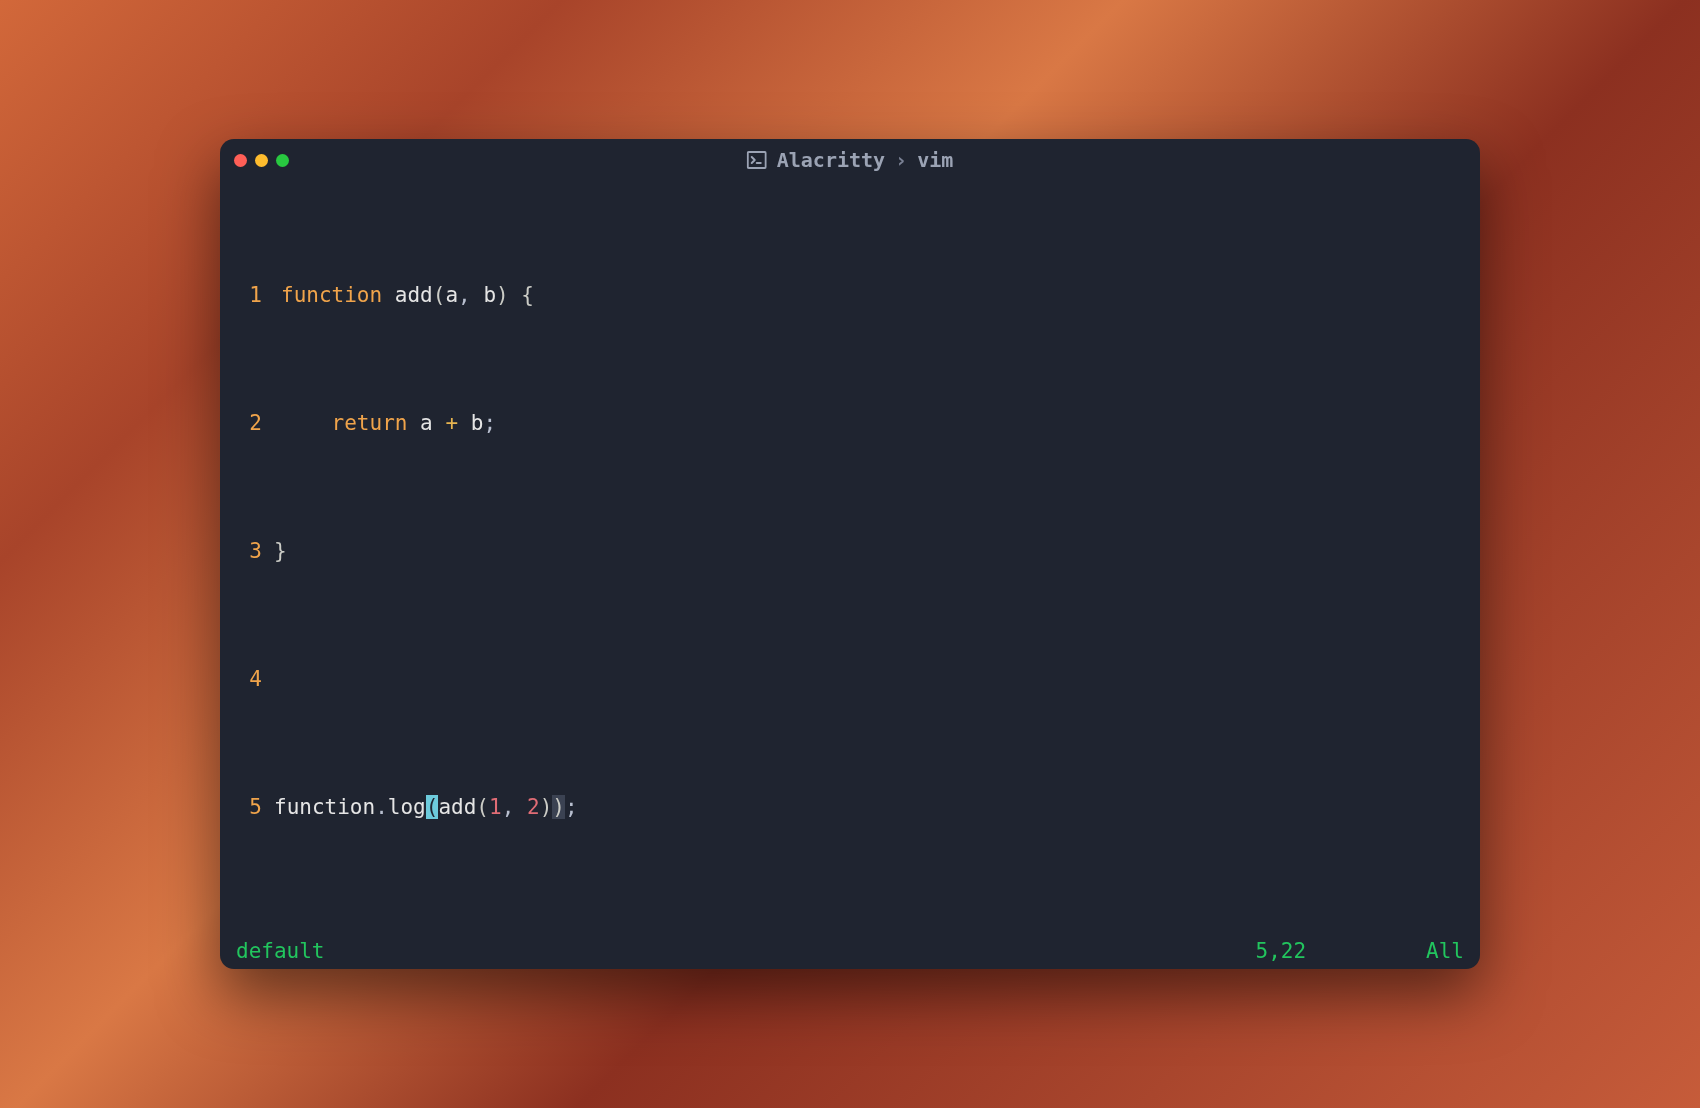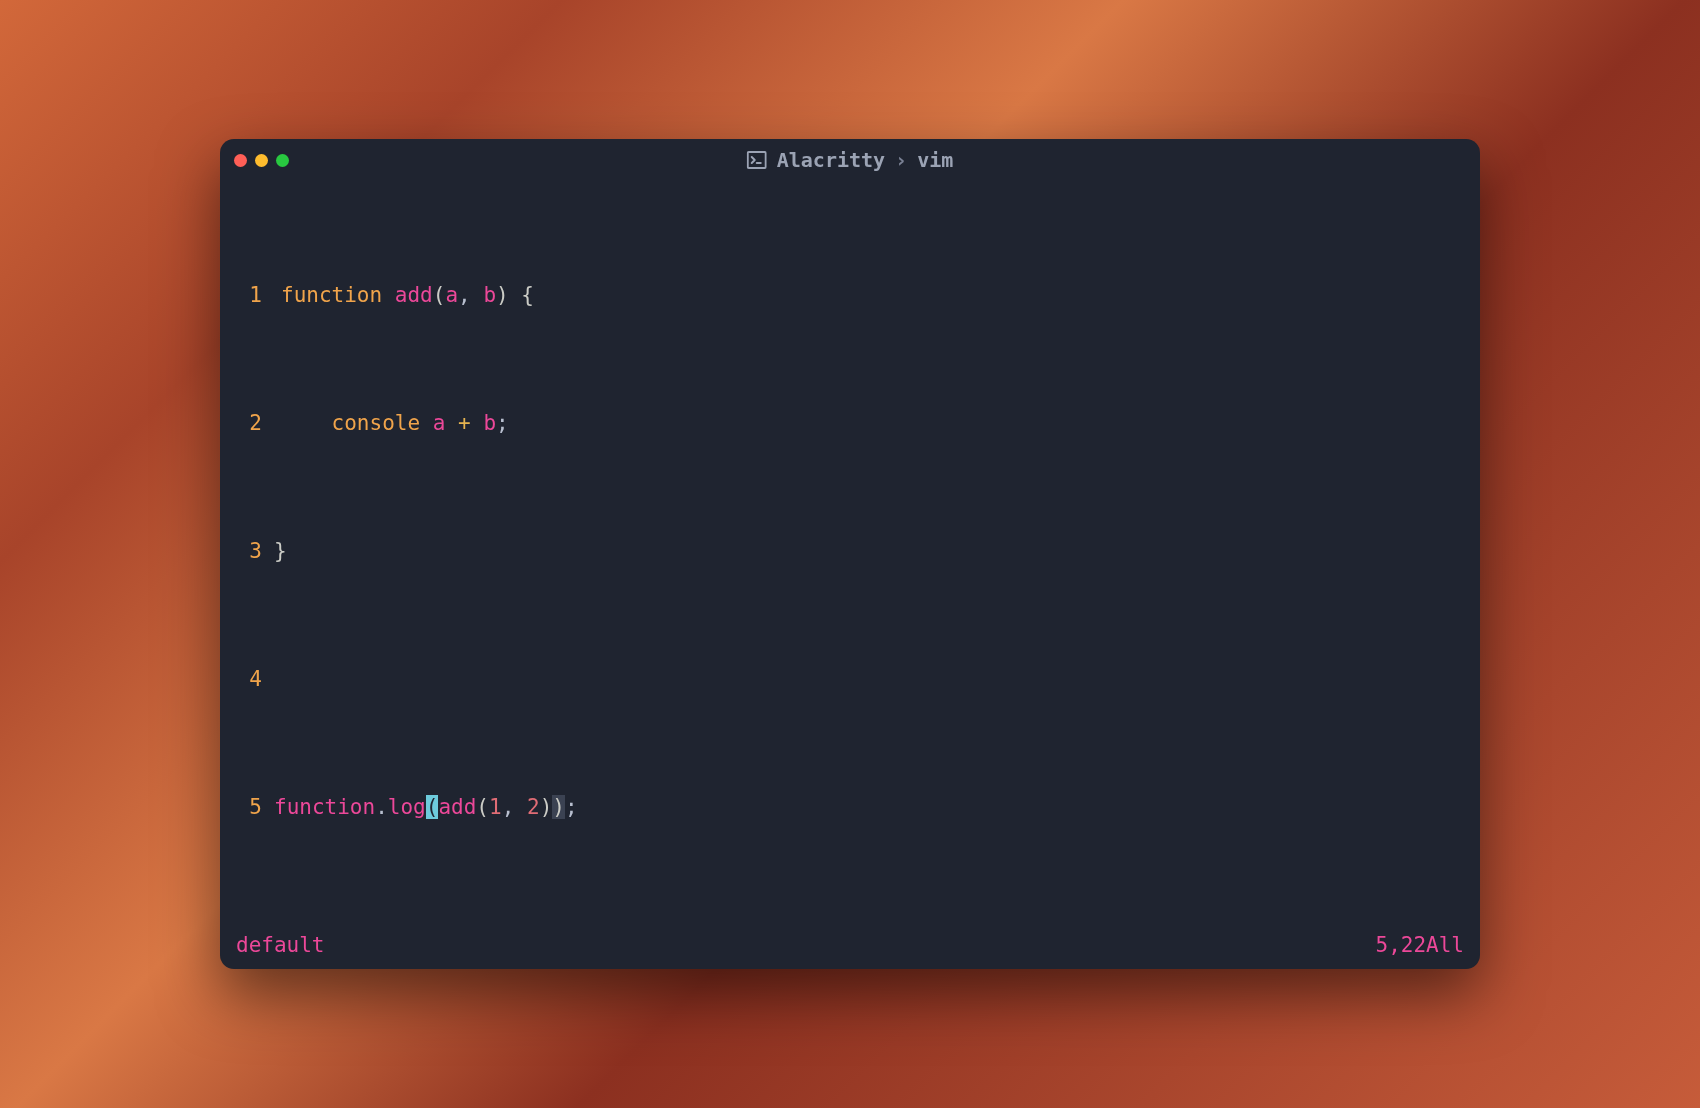--- a/index.html
+++ b/index.html
@@ -77,45 +77,45 @@
   .tilde-col {
     width: 54px;
     text-align: left;
     padding-left: 10px;
     color: #4b5d7a;
     flex: 0 0 auto;
     user-select: none;
   }
   .code { flex: 1 1 auto; }
   .kw     { color: #f0a44b; margin-left: 7px; }            
-  .ident  { color: #ec4899; }            
+  .ident  { color: #e5e5e5; }            
   .punct  { color: #b8bfcf; }            
   .op     { color: #e6b450; }            
   .brace  { color: #cbccc6; }
   .paren  { color: #cbccc6; }
   .num    { color: #e06c75; }            
   .match-hl {
     background: #6dcbdc;
     color: #1f2430;
   }
   .cursor-block {
     background: #3b4252;
     color: #cbccc6;
   }
   .statusbar {
     height: 36px;
     flex: 0 0 auto;
     display: flex;
-    align-items: flex-start;
+    align-items: center;
     justify-content: space-between;
     padding: 0 16px;
-    color: #ec4899;
+    color: #22c55e;
     font-size: 21px;
   }
-  .status-right { display: flex; }
+  .status-right { display: flex; gap: 120px; }
 </style>
 </head>
 <body>
 
 <div class="window">
 
   <div class="titlebar">
     <div class="traffic-lights">
       <div class="light red"></div>
       <div class="light yellow"></div>
@@ -137,21 +137,21 @@
 
   <div class="editor">
     
     <div class="row">
       <span class="gutter">1</span>
       <span class="code"><span class="kw">function</span><span> </span><span class="ident">add</span><span class="paren">(</span><span class="ident">a</span><span class="punct">,</span><span> </span><span class="ident">b</span><span class="paren">)</span><span> </span><span class="brace">{</span></span>
     </div>
     
     <div class="row">
       <span class="gutter">2</span>
-      <span class="code"><span>    </span><span class="kw">console</span><span> </span><span class="ident">a</span><span> </span><span class="op">+</span><span> </span><span class="ident">b</span><span class="punct">;</span></span>
+      <span class="code"><span>    </span><span class="kw">return</span><span> </span><span class="ident">a</span><span> </span><span class="op">+</span><span> </span><span class="ident">b</span><span class="punct">;</span></span>
     </div>
     
     <div class="row">
       <span class="gutter">3</span>
       <span class="code"><span class="brace">}</span></span>
     </div>
     
     <div class="row">
       <span class="gutter">4</span>
       <span class="code"><span> </span></span>

